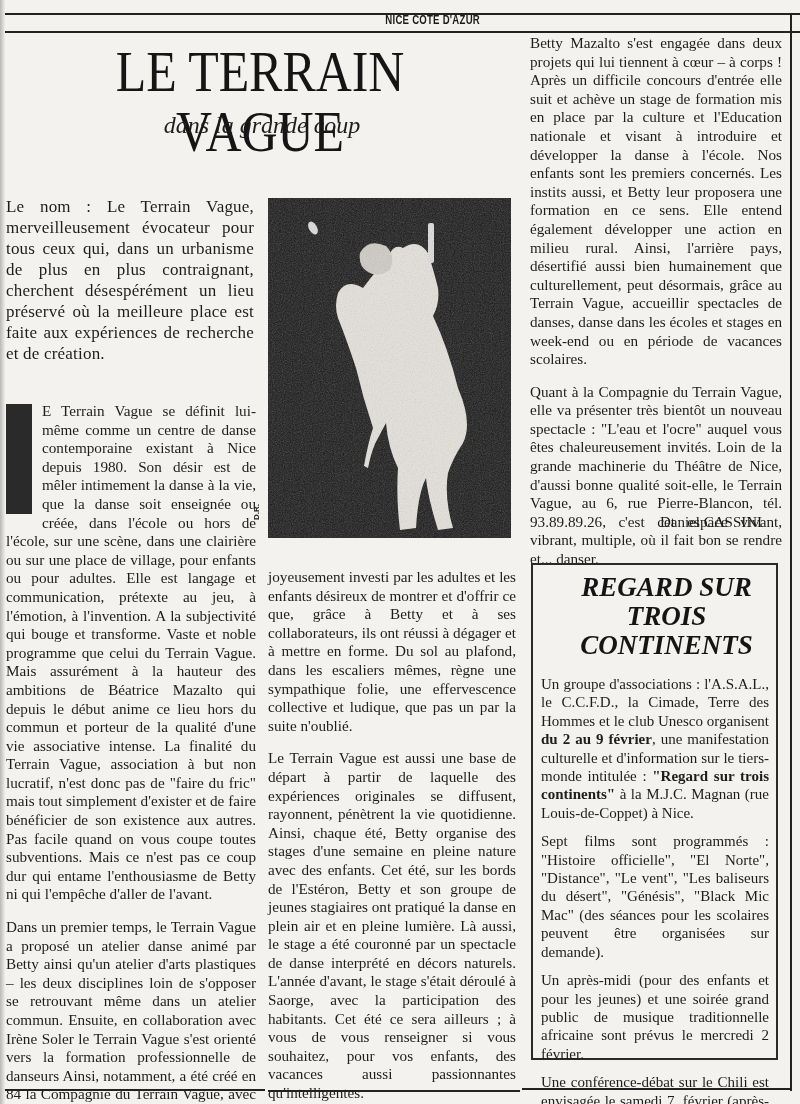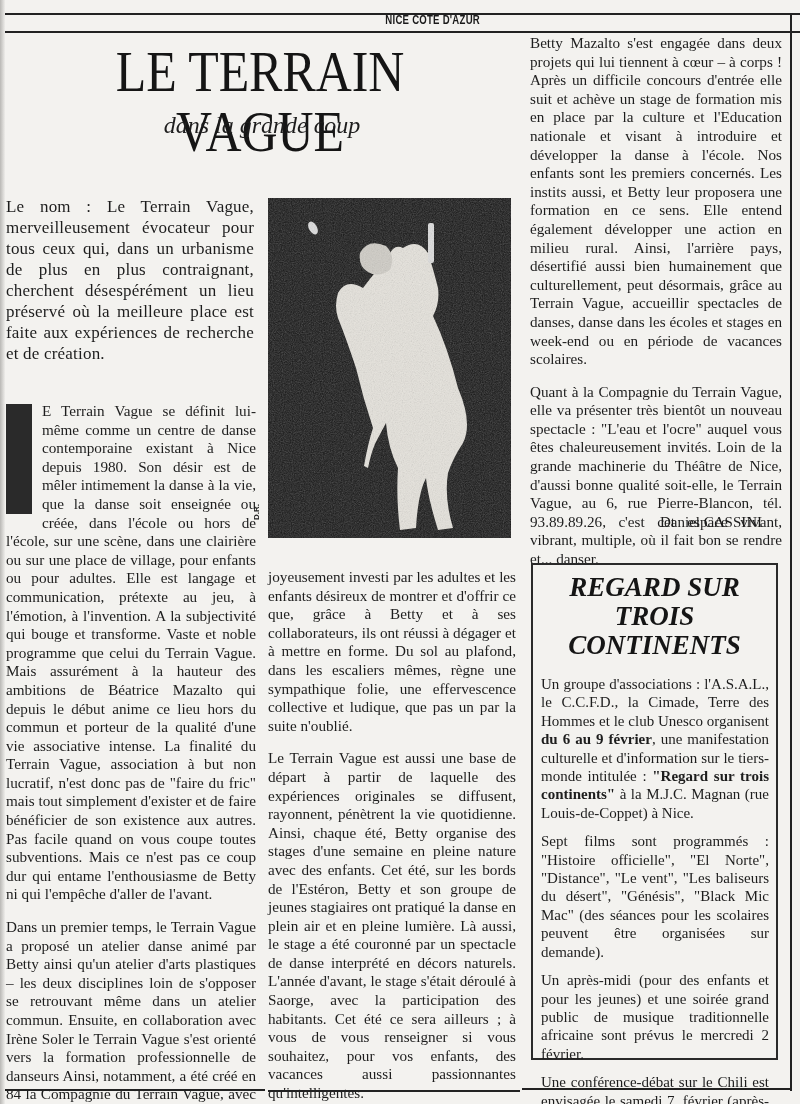--- a/index.html
+++ b/index.html
@@ -45,21 +45,21 @@
     position: absolute; left: 252px; top: 520px; font-family: "Liberation Sans", sans-serif;
     font-size: 8px; font-weight: bold; transform: rotate(-90deg); transform-origin: left top; color: #222;
   }
   .signature { position: absolute; left: 660px; top: 514px; font-size: 15px; font-weight: normal; color: #1b1b1b; }
   .box {
     position: absolute; left: 531px; top: 563px; width: 243px; height: 493px;
     border: 2px solid #2a2a2a;
   }
   .box-title {
     position: absolute; left: 0; top: 8px; width: 243px; text-align: center;
-    font-style: italic; font-weight: bold; font-size: 27px; line-height: 29px; color: #151515;
+    font-style: italic; font-weight: bold; font-size: 27px; line-height: 29px; color: #151515; padding-left: 12px;
   }
   .box-body { position: absolute; left: 8px; top: 110px; width: 228px; font-size: 15px; line-height: 18.4px; text-align: justify; }
   .box-body p { margin: 0 0 10px 0; }
   .box-body b { font-weight: bold; }
 </style>
 </head>
 <body>
 
 <div class="left-shadow"></div>
 
@@ -117,18 +117,18 @@
 </div>
 <div class="signature">Daniel CASSINI</div>
 
 <div class="box">
   <div class="box-title">
     <div>REGARD SUR</div>
     <div>TROIS</div>
     <div>CONTINENTS</div>
   </div>
   <div class="box-body">
-    <p><span>Un groupe d'associations : l'A.S.A.L., le C.C.F.D., la Cimade, Terre des Hommes et le club Unesco organisent </span><b>du 6 au 9 février</b><span>, une manifestation culturelle et d'information sur le tiers-monde intitulée : </span><b>"Regard sur trois continents"</b><span> à la M.J.C. Magnan (rue Louis-de-Coppet) à Nice.</span></p>
+    <p><span>Un groupe d'associations : l'A.S.A.L., le C.C.F.D., la Cimade, Terre des Hommes et le club Unesco organisent </span><b>du 2 au 9 février</b><span>, une manifestation culturelle et d'information sur le tiers-monde intitulée : </span><b>"Regard sur trois continents"</b><span> à la M.J.C. Magnan (rue Louis-de-Coppet) à Nice.</span></p>
     <p>Sept films sont programmés : "Histoire officielle", "El Norte", "Distance", "Le vent", "Les baliseurs du désert", "Génésis", "Black Mic Mac" (des séances pour les scolaires peuvent être organisées sur demande).</p>
     <p>Un après-midi (pour des enfants et pour les jeunes) et une soirée grand public de musique traditionnelle africaine sont prévus le mercredi 2 février.</p>
     <p>Une conférence-débat sur le Chili est envisagée le samedi 7. février (après-midi) avec le Père Dubois (prêtre expulsé du Chili en septembre dernier).</p>
   </div>
 </div>
 
 </body></html>

